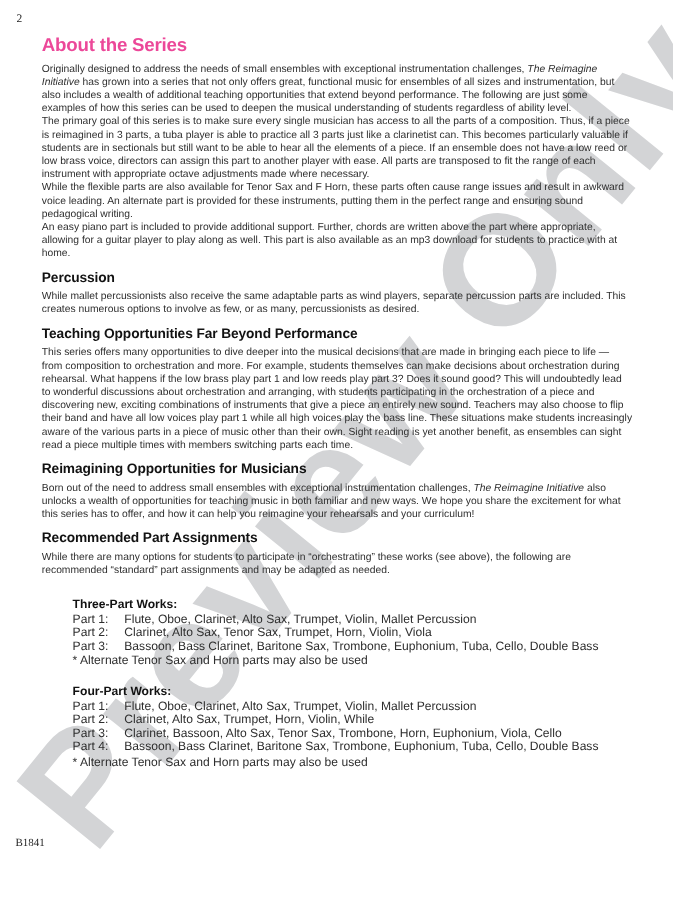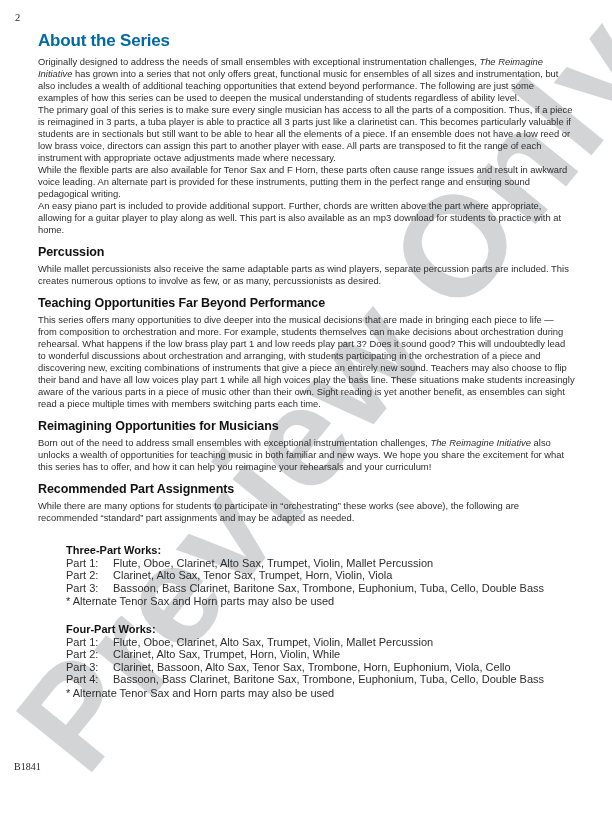--- a/index.html
+++ b/index.html
@@ -50,21 +50,21 @@
   .content {
     position: absolute;
     left: 38px;
     width: 537px;
     top: 0;
     z-index: 1;
   }
   h1.title {
     font-size: 17px;
     font-weight: 700;
-    color: #0369a1;
+    color: #ec4899;
     margin: 32px 0 6px 0;
     line-height: 18px;
     letter-spacing: -0.2px;
   }
   h2.section-heading {
     font-size: 12.5px;
     font-weight: 700;
     color: #121212;
     margin: 10px 0 4px 0;
     line-height: 13px;

